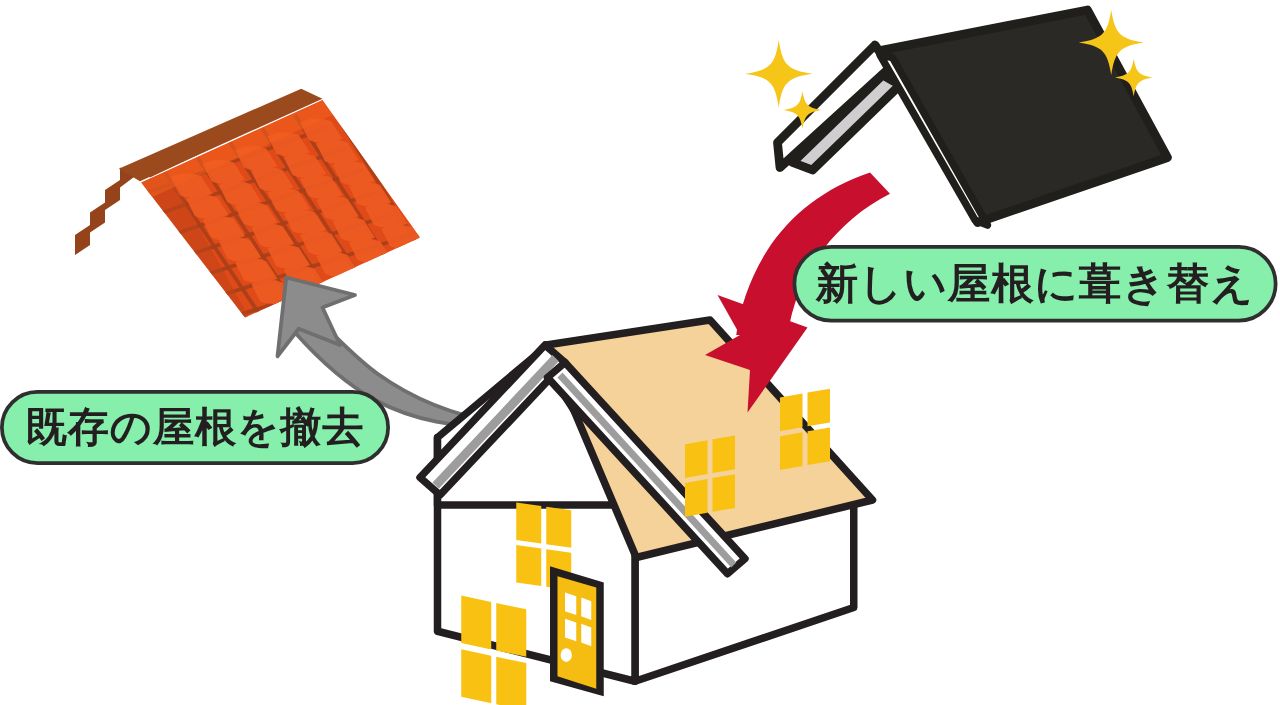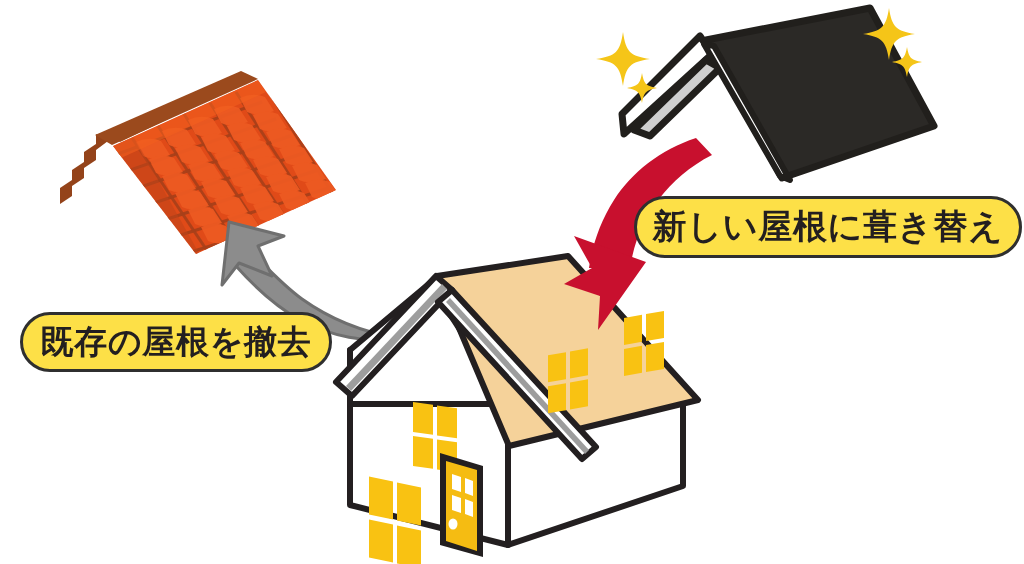--- a/index.html
+++ b/index.html
@@ -21,31 +21,31 @@
     position: absolute;
     inset: 0;
     width: 1024px;
     height: 564px;
   }
   .label-pill {
     position: absolute;
     display: flex;
     align-items: center;
     justify-content: center;
-    background: #fde047;
+    background: #86efac;
     border: 3.5px solid #2f2f2f;
     border-radius: 999px;
     box-sizing: border-box;
     color: #231f20;
     font-weight: 700;
     letter-spacing: 0.02em;
     white-space: nowrap;
   }
   #label-remove {
-    left: 20px;
+    left: 0;
     top: 312px;
     width: 312px;
     height: 60px;
     font-size: 33px;
     padding: 0 14px;
   }
   #label-replace {
     left: 634px;
     top: 196px;
     width: 388px;

